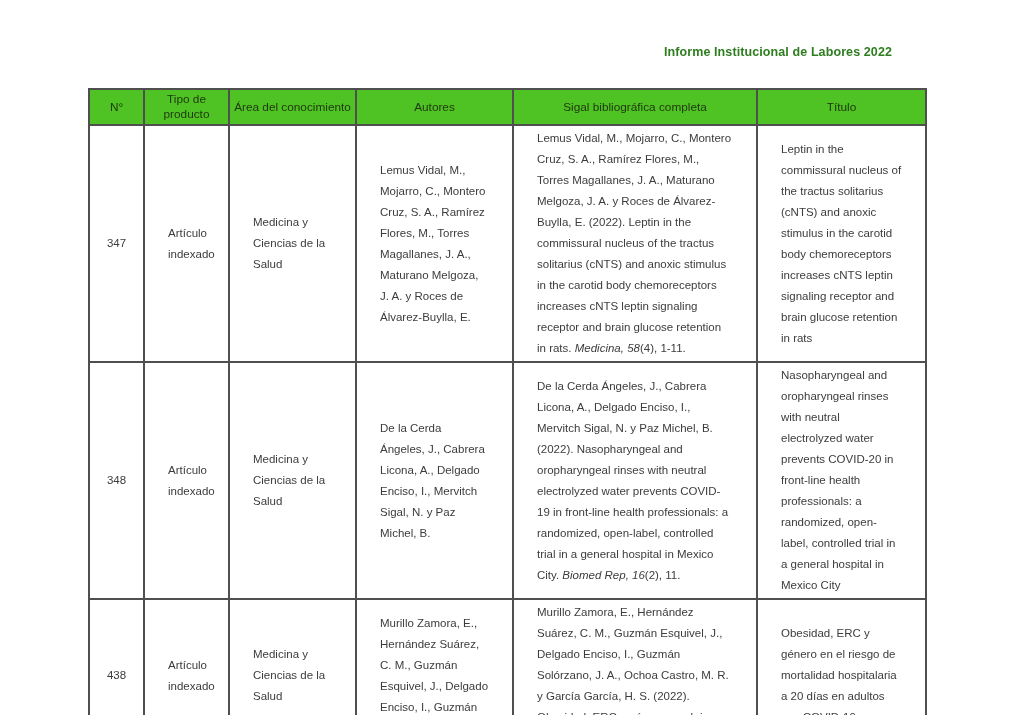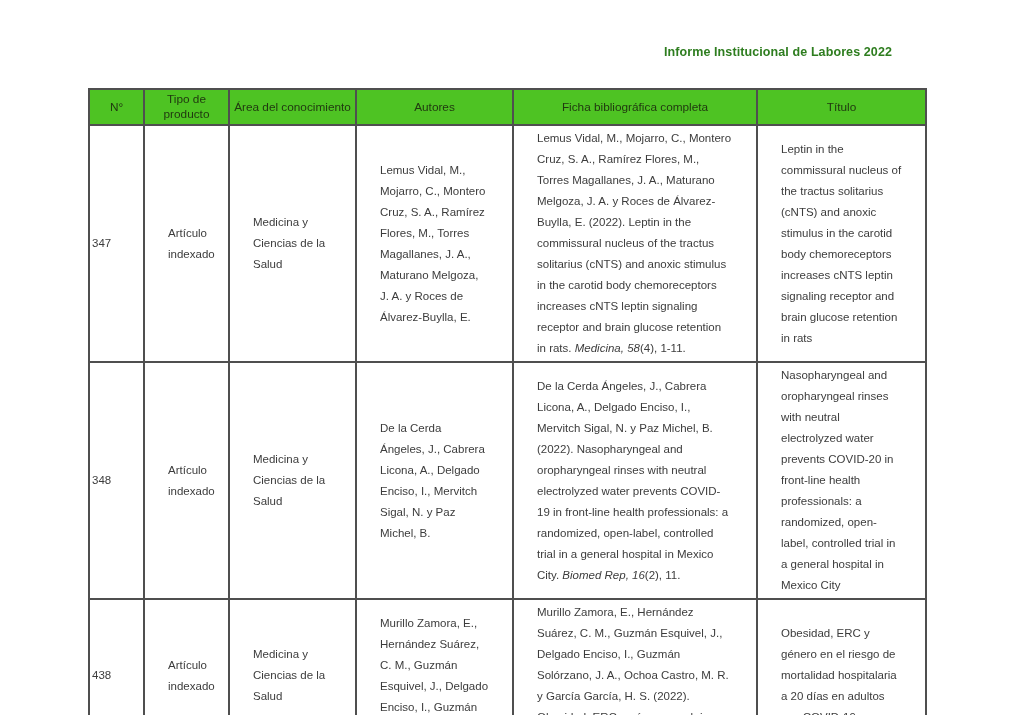--- a/index.html
+++ b/index.html
@@ -46,21 +46,21 @@
     height: 35px;
     padding: 2px 4px;
   }
   .pub-table td {
     font-size: 11.5px;
     line-height: 21px;
     vertical-align: middle;
     padding: 2px 23px;
     text-align: left;
   }
-  .pub-table td.c-num { text-align: left; padding: 2px 2px; }
+  .pub-table td.c-num { text-align: center; padding: 2px 2px; }
   tr.r0 { height: 202px; }
   tr.r1 { height: 178px; }
   tr.r2 { height: 127px; }
   .page-number {
     text-align: center;
     font-size: 13.5px;
     font-weight: bold;
     color: #2e7d1f;
   }
 </style>
@@ -79,21 +79,21 @@
       <col style="width:157px">
       <col style="width:244px">
       <col style="width:169px">
     </colgroup>
     <thead>
       <tr>
         <th>N°</th>
         <th>Tipo de producto</th>
         <th>Área del conocimiento</th>
         <th>Autores</th>
-        <th>Ficha bibliográfica completa</th>
+        <th>Sigal bibliográfica completa</th>
         <th>Título</th>
       </tr>
     </thead>
     <tbody>
       <tr class="r0">
         <td class="c-num">347</td>
         <td>Artículo indexado</td>
         <td>Medicina y Ciencias de la Salud</td>
         <td>Lemus Vidal, M., Mojarro, C., Montero Cruz, S. A., Ramírez Flores, M., Torres Magallanes, J. A., Maturano Melgoza, J. A. y Roces de Álvarez-Buylla, E.</td>
         <td><span>Lemus Vidal, M., Mojarro, C., Montero Cruz, S. A., Ramírez Flores, M., Torres Magallanes, J. A., Maturano Melgoza, J. A. y Roces de Álvarez-Buylla, E. (2022). Leptin in the commissural nucleus of the tractus solitarius (cNTS) and anoxic stimulus in the carotid body chemoreceptors increases cNTS leptin signaling receptor and brain glucose retention in rats. </span><span style="font-style: italic;">Medicina, 58</span><span>(4), 1-11.</span></td>

